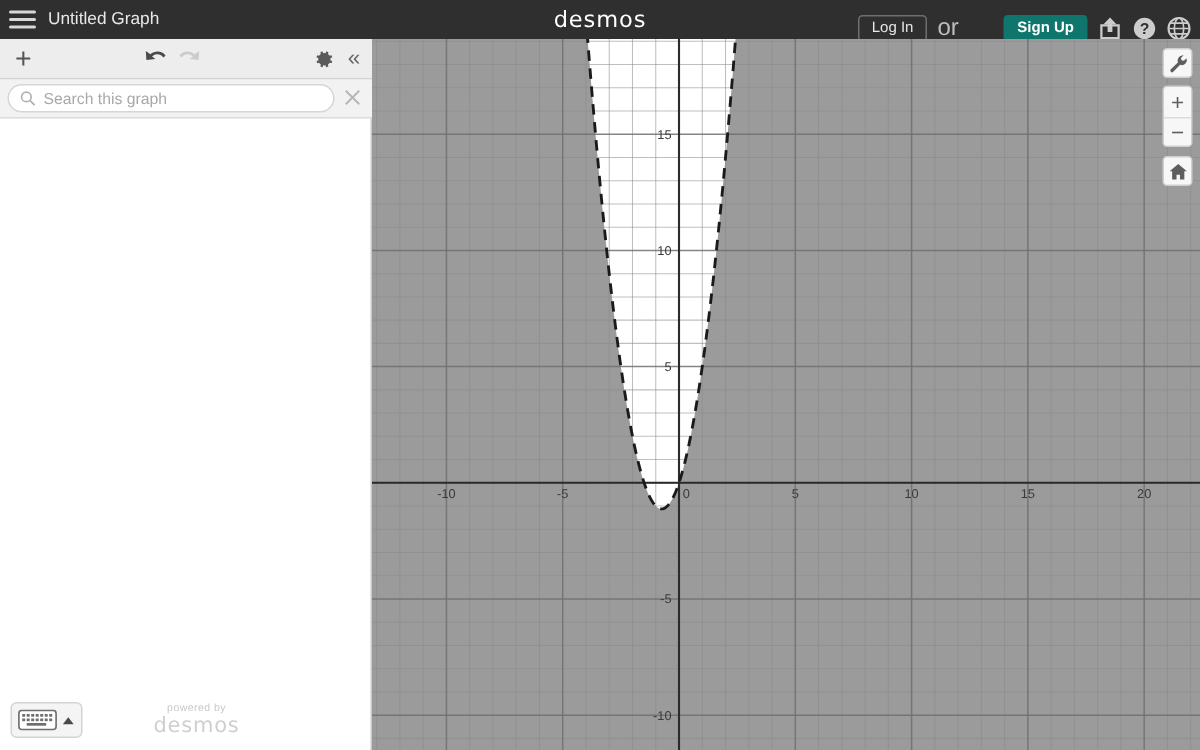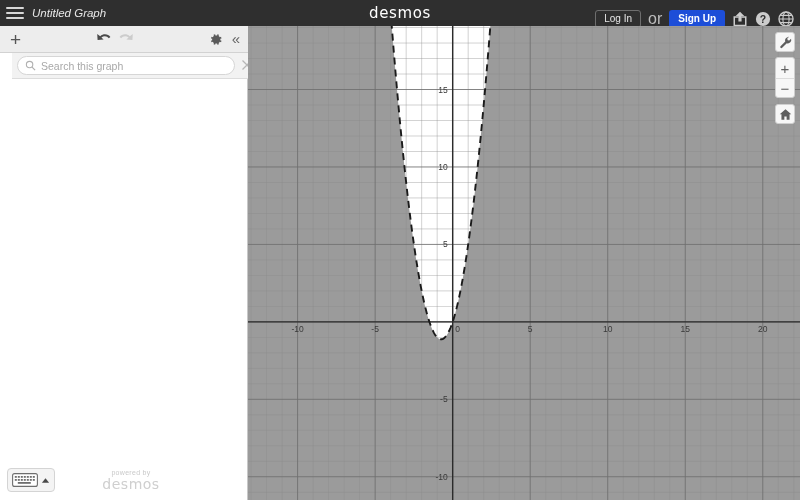--- a/index.html
+++ b/index.html
@@ -18,41 +18,42 @@
   }
   .hamburger{
     position:absolute;left:5px;top:5px;width:18px;height:16px;
     display:flex;flex-direction:column;justify-content:center;gap:3px;
     cursor:pointer;padding:0 1px;
   }
   .hamburger span{display:block;height:2px;background:#d8d8d8;border-radius:1px;}
   .graph-title{
     position:absolute;left:26px;top:0;height:26px;line-height:26px;
     font-size:11.5px;color:#e8e8e8;font-weight:400;white-space:nowrap;
-    padding:0 6px;cursor:text;font-style:italic;
+    padding:0 6px;cursor:text;
   }
   .desmos-logo{
     position:absolute;left:0;top:0;width:800px;height:26px;line-height:26px;
     text-align:center;font-size:15px;color:#fff;letter-spacing:.6px;
     font-family:"DejaVu Sans",sans-serif;pointer-events:none;font-weight:400;
   }
   .hdr-right{
     position:absolute;right:6px;top:0;height:38px;
     display:flex;align-items:center;gap:7px;
   }
   .btn-login{
     font-size:10px;color:#e6e6e6;background:transparent;
     border:1px solid #6e6e6e;border-radius:3px;padding:3px 8px;
     line-height:1;cursor:pointer;font-family:"Liberation Sans",sans-serif;
   }
   .or-text{font-size:16px;color:#bdbdbd;}
   .btn-signup{
-    font-size:10px;color:#fff;background:#1d4ed8;border:none;border-radius:3px;
+    font-size:10px;color:#fff;background:#0f766e;border:none;border-radius:3px;
     padding:4px 9px;line-height:1;cursor:pointer;font-weight:bold;
     font-family:"Liberation Sans",sans-serif;
+    margin-left:23px;
   }
   .hdr-icon{width:16px;height:16px;cursor:pointer;opacity:.88;display:block;}
 
   
   .left-panel{
     position:absolute;left:0;top:26px;width:248px;height:474px;
     background:#fff;border-right:1px solid #c8c8c8;box-sizing:border-box;
   }
   .toolbar{
     position:absolute;left:0;top:0;width:248px;height:27px;
@@ -64,21 +65,21 @@
   }
   .tb-undo{position:absolute;left:96px;top:6px;width:17px;height:15px;cursor:pointer;}
   .tb-redo{position:absolute;left:117px;top:6px;width:17px;height:15px;cursor:pointer;}
   .tb-gear{position:absolute;left:208px;top:6px;width:15px;height:15px;cursor:pointer;}
   .tb-collapse{
     position:absolute;left:228px;top:4px;width:16px;height:18px;cursor:pointer;
     color:#666;font-size:15px;line-height:18px;text-align:center;
   }
 
   .search-row{
-    position:absolute;left:12px;top:27px;width:248px;height:26px;
+    position:absolute;left:0;top:27px;width:248px;height:26px;
     background:#f2f2f2;border-bottom:1px solid #dcdcdc;box-sizing:border-box;
   }
   .search-box{
     position:absolute;left:5px;top:3px;width:218px;height:19px;
     background:#fff;border:1px solid #d6d6d6;border-radius:10px;box-sizing:border-box;
     display:flex;align-items:center;padding:0 7px;cursor:text;
   }
   .search-box .mag{flex:0 0 auto;margin-right:5px;}
   .search-input{
     border:0;outline:0;background:transparent;font-size:10.5px;color:#8d8d8d;

